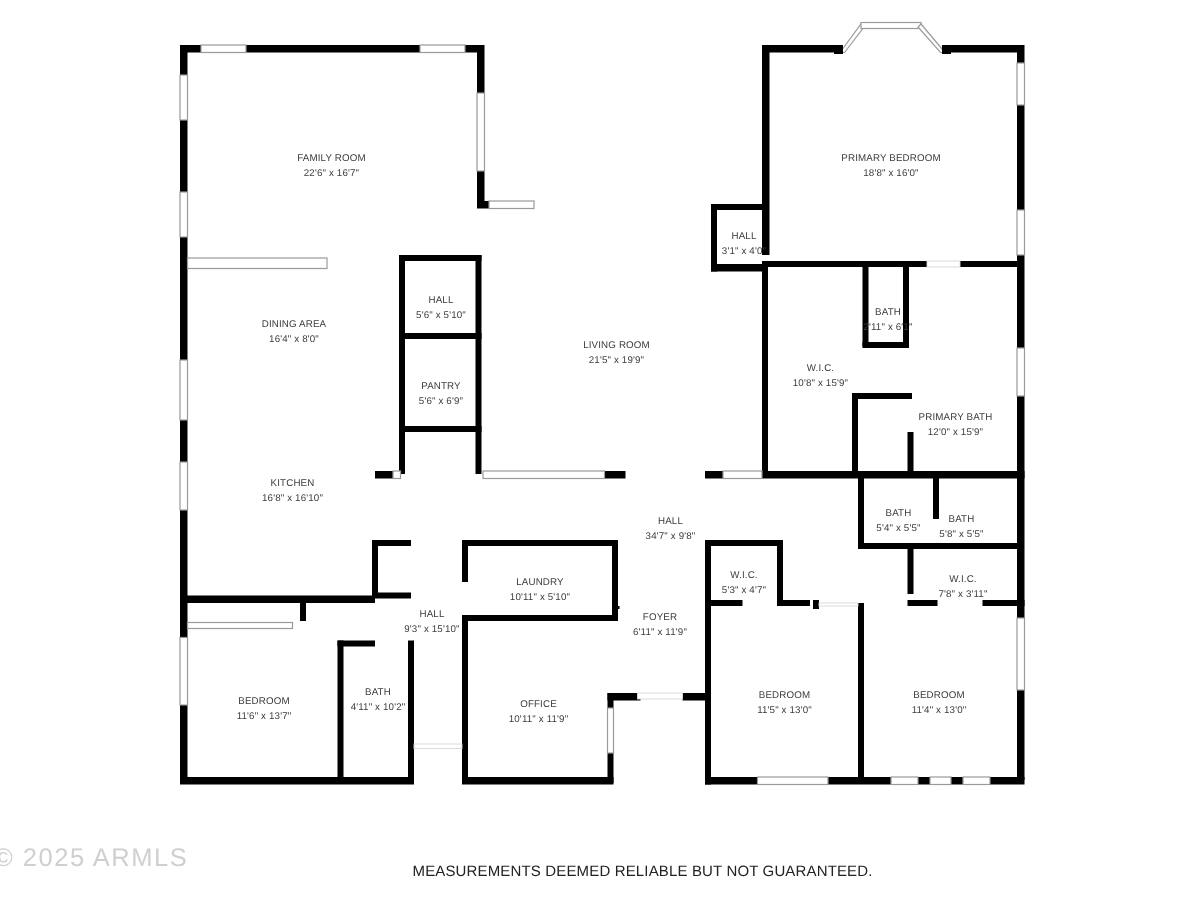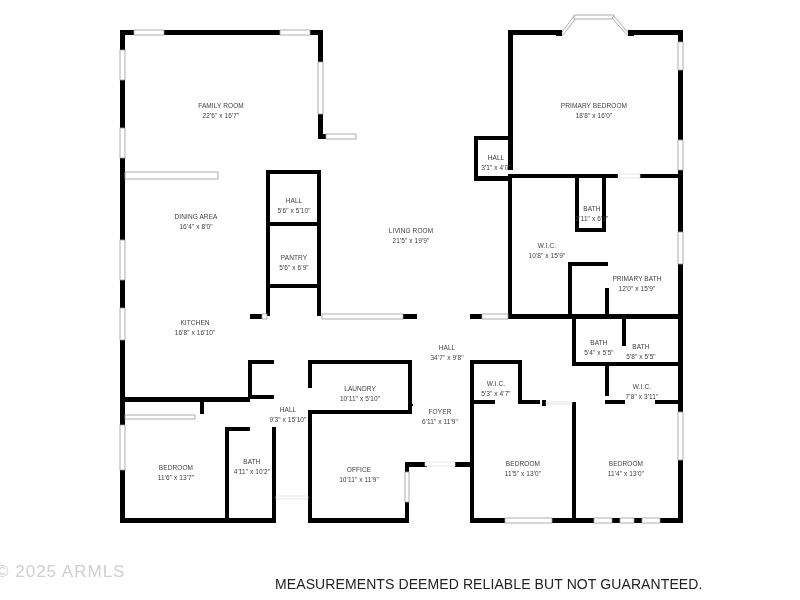--- a/index.html
+++ b/index.html
@@ -4,21 +4,21 @@
 <style>
   html, body { margin:0; padding:0; background:#ffffff; }
   body { width:800px; height:600px; position:relative; overflow:hidden; font-family:"Liberation Sans", sans-serif; }
   #plan { position:absolute; left:0; top:0; width:800px; height:600px; }
   .wall { fill:#000000; }
   .win { fill:#ffffff; stroke:#9a9a9a; stroke-width:0.8; }
   .open { fill:#ffffff; stroke:#d8d8d8; stroke-width:0.6; }
   .room-label { position:absolute; transform:translate(-50%,0); text-align:center; color:#3c3c3c; font-size:6.5px; line-height:10px; white-space:nowrap; letter-spacing:0.1px; }
   .room-label .nm { display:block; }
   .room-label .dim { display:block; }
-  .disclaimer { position:absolute; left:275px; top:576px; font-size:14px; color:#222; letter-spacing:0.1px; }
+  .disclaimer { position:absolute; left:275px; top:576px; font-size:10px; color:#222; letter-spacing:0.1px; }
   .watermark { position:absolute; left:-4px; top:562px; font-size:17px; color:#cfcfcf; letter-spacing:1px; font-weight:300; }
 </style>
 </head>
 <body>
 
 <svg id="plan" viewBox="0 0 800 600" xmlns="http://www.w3.org/2000/svg">
 
   <g>
 
     <rect class="wall" x="120" y="30" width="202" height="5"></rect>

